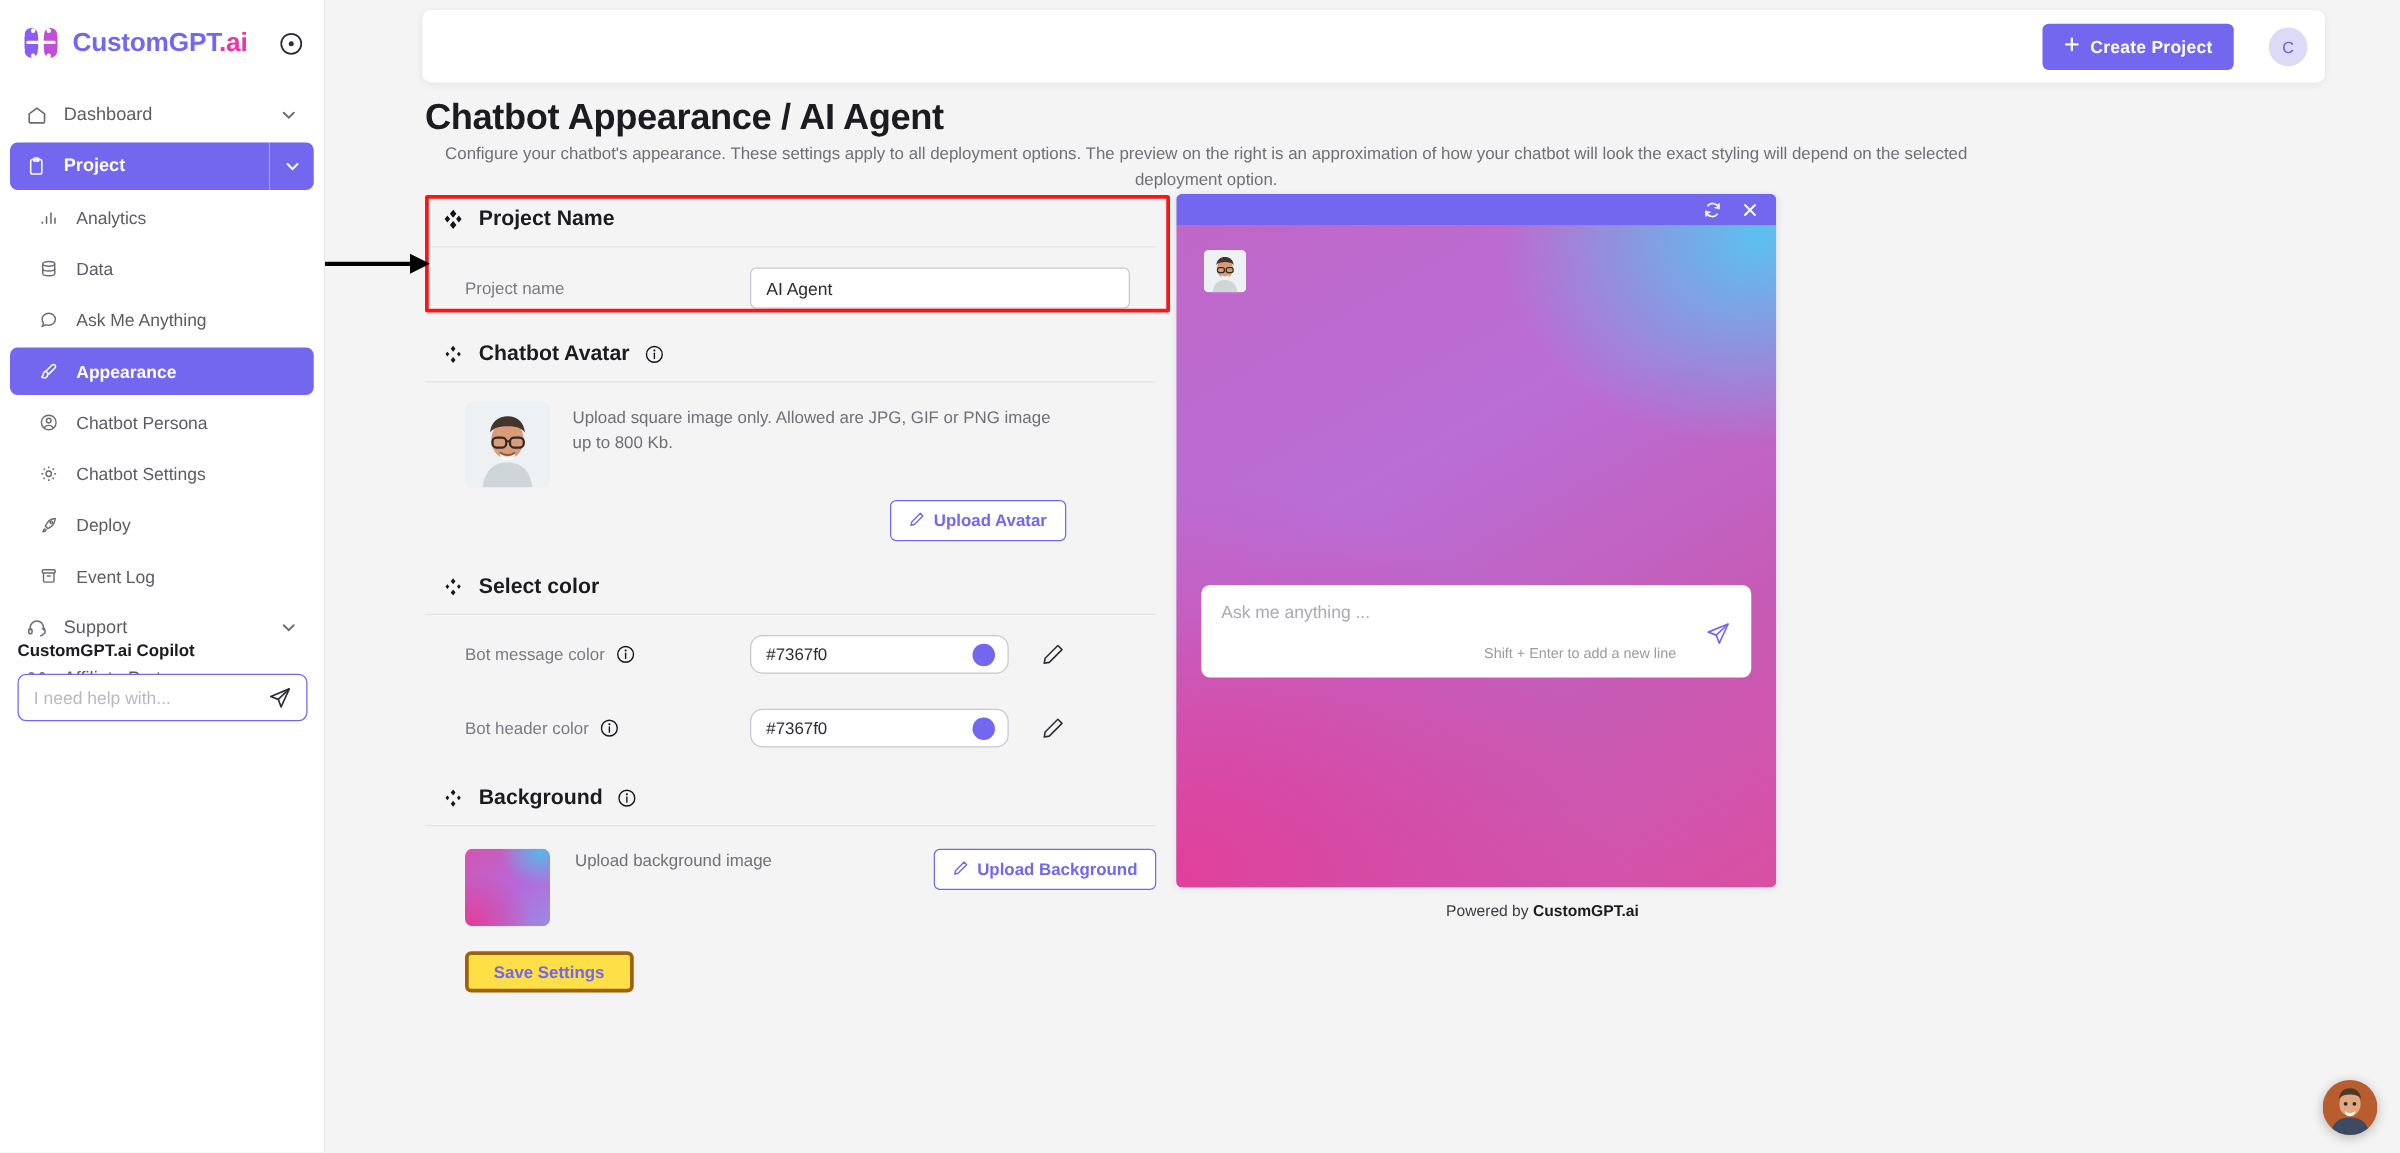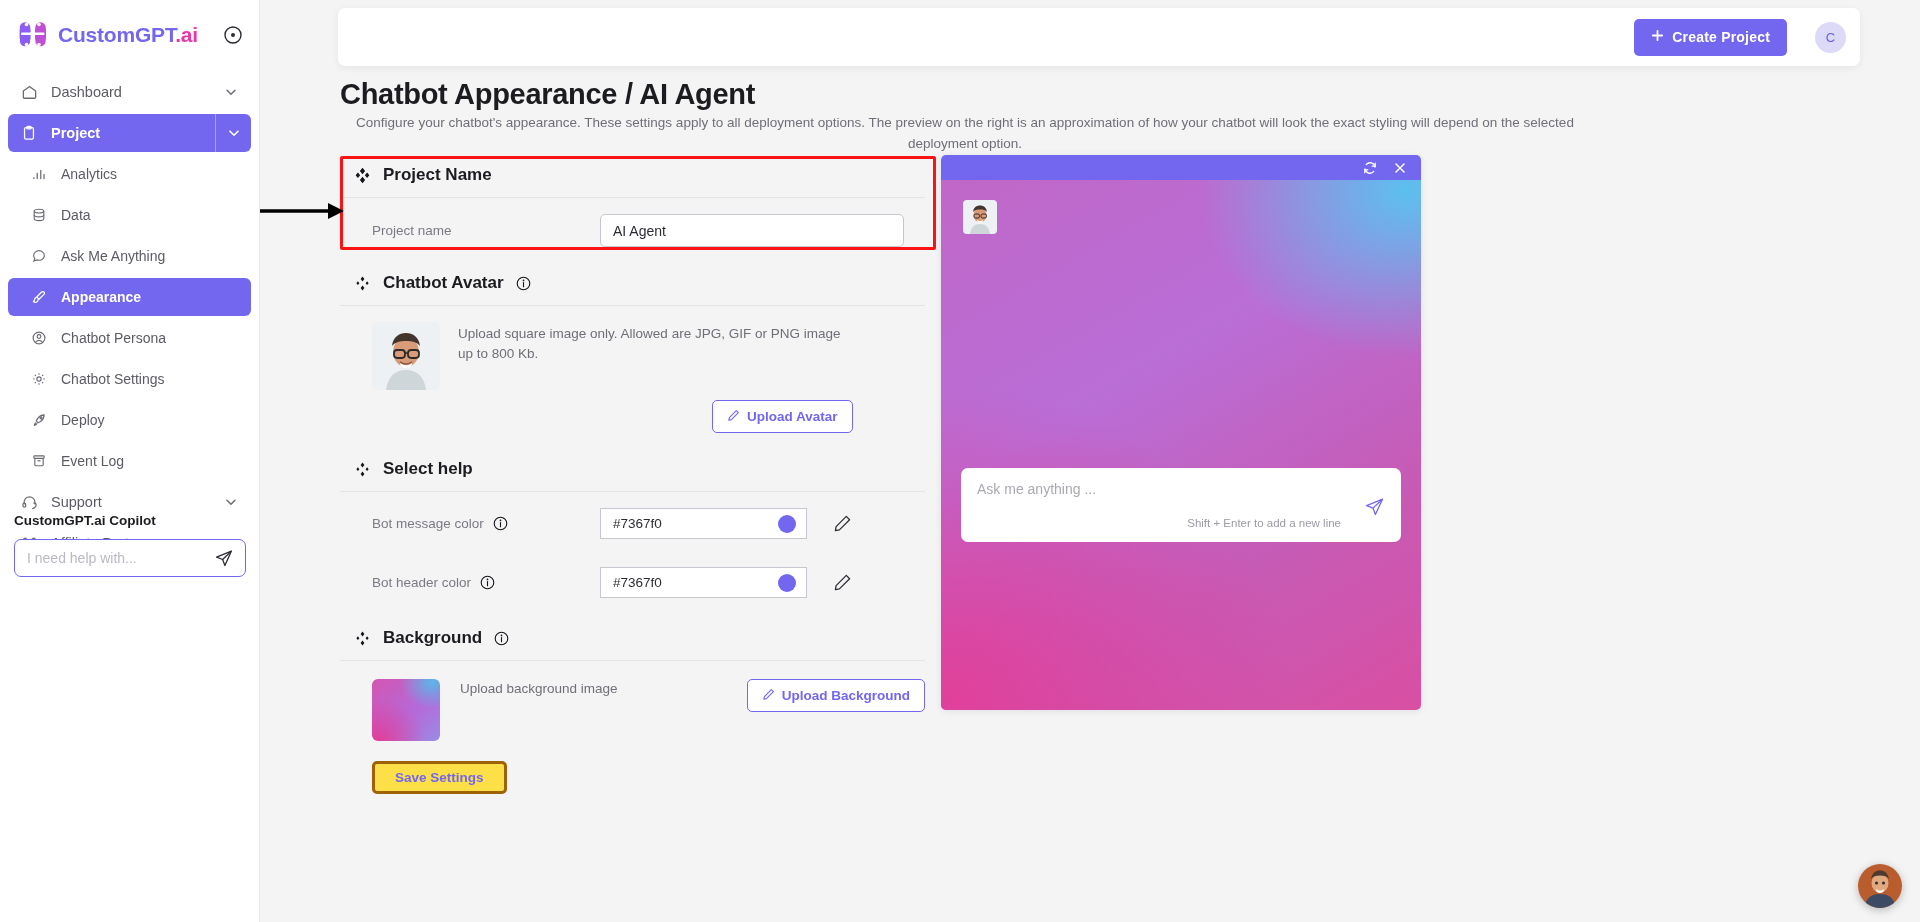--- a/index.html
+++ b/index.html
@@ -117,21 +117,21 @@
   .row-label { font-size: 13.5px; color: #7a7a84; display: flex; align-items: center; gap: 9px; width: 228px; flex: 0 0 228px; }
 
   .text-input {
     width: 304px; height: 32px; border: 1px solid #c7c7cf; border-radius: 5px;
     background: #fff; padding: 0 12px; font-size: 14px; color: #2c2c33;
     font-family: inherit; outline: none;
   }
   .text-input.big { height: 33px; }
 
   .color-field {
-    width: 207px; height: 31px; border: 1px solid #c7c7cf; border-radius: 0;
+    width: 207px; height: 31px; border: 1px solid #c7c7cf; border-radius: 10px;
     background: #fff; display: flex; align-items: center; justify-content: space-between;
     padding: 0 10px 0 12px; font-size: 13.5px; color: #2c2c33;
   }
   .color-dot { width: 18px; height: 18px; border-radius: 50%; }
   .pencil-btn { width: 19px; height: 19px; margin-left: 26px; cursor: pointer; flex: 0 0 19px; }
 
   .avatar-row { display: flex; align-items: flex-start; padding: 16px 0 8px 32px; gap: 18px; }
   .avatar-thumb {
     width: 68px; height: 68px; border-radius: 6px; overflow: hidden;
     background: #e8eaec; flex: 0 0 68px;
@@ -502,21 +502,21 @@
         <div style="margin-top:16px">
           <div class="section-head">
             <span class="sicon">
               <svg viewBox="0 0 17 17" width="17" height="17">
                 <path d="M8.5 1.6 10.4 4 8.5 6.4 6.6 4z" fill="#14141a"></path>
                 <path d="M13.1 6.3l1.5 1.9-1.5 1.9-1.5-1.9z" fill="#14141a"></path>
                 <path d="M3.9 6.3l1.5 1.9-1.5 1.9-1.5-1.9z" fill="#14141a"></path>
                 <path d="M8.5 10.6 10.4 13 8.5 15.4 6.6 13z" fill="#14141a"></path>
               </svg>
             </span>
-            <span class="stitle">Select help</span>
+            <span class="stitle">Select color</span>
           </div>
 
           <div class="row">
             <span class="row-label">
               <span>Bot message color</span>
               <span class="info-i">
                 <svg viewBox="0 0 15 15" width="15" height="15" fill="none" stroke="#14141a" stroke-width="1.1">
                   <circle cx="7.5" cy="7.5" r="6.3"></circle>
                     <path d="M7.5 6.6v4.1" stroke-linecap="round"></path>
                     <circle cx="7.5" cy="4.4" r=".85" fill="#14141a" stroke="none"></circle>
@@ -629,20 +629,23 @@
               <span class="chat-send">
                 <svg viewBox="0 0 21 21" width="21" height="21" fill="none" stroke="#7367f0" stroke-width="1.3" stroke-linejoin="round">
                   <path d="M18.5 3.2 2.6 9.7l6.4 2.4 2.4 6.4z"></path>
                     <path d="M9 12.1 18.5 3.2"></path>
                 </svg>
               </span>
             </div>
           </div>
         </div>
 
+        <div class="powered">
+          <span>Powered by </span><b>CustomGPT.ai</b>
+        </div>
       </div>
     </div>
 
     <div class="fab">
       <svg viewBox="0 0 44 44" width="44" height="44">
         <rect width="44" height="44" fill="#b95c2e"></rect>
         <path d="M6 44c2-10 7-14 16-14s14 4 16 14z" fill="#3c4a63"></path>
         <ellipse cx="22" cy="19" rx="8.5" ry="10" fill="#e0a97f"></ellipse>
         <path d="M13 15c1-6 4.5-8.5 9-8.5s8 2.5 9 8.5c-2-2.5-5-3.5-9-3.5s-7 1-9 3.5z" fill="#4b3a2e"></path>
         <circle cx="18.5" cy="19" r="1.5" fill="#2e2a28"></circle>

